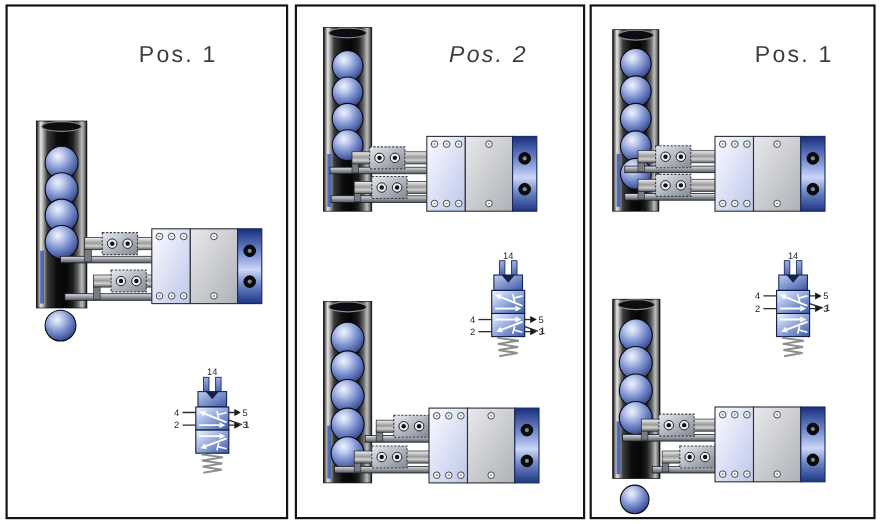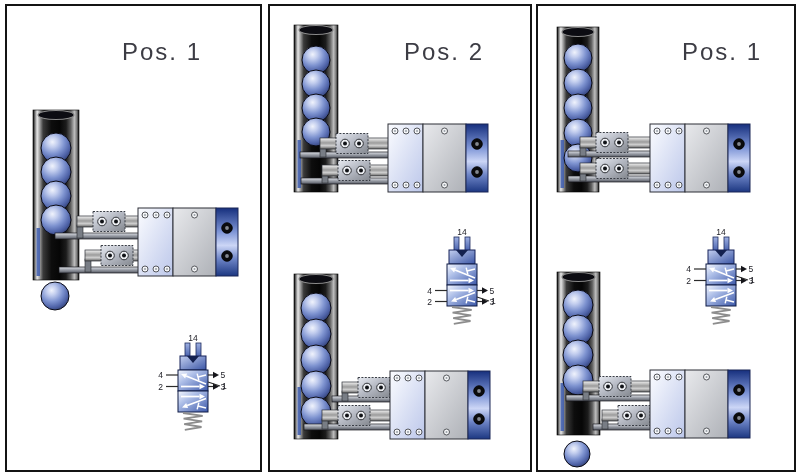--- a/index.html
+++ b/index.html
@@ -4,23 +4,23 @@
 <style>
   html,body{margin:0;padding:0;background:#fff;}
   .canvas{position:relative;width:800px;height:476px;background:#fff;overflow:hidden;
           font-family:"Liberation Sans",sans-serif;}
   .panel{position:absolute;top:4px;height:468px;border:2px solid #141414;background:#fff;box-sizing:border-box;}
   .panel.p0{left:5px;width:257px;}
   .panel.p1{left:268px;width:264px;}
   .panel.p2{left:536px;width:260px;}
   .panel svg{position:absolute;left:0;top:0;}
   .panel-title{position:absolute;top:32px;width:130px;text-align:center;
-               font-size:24px;letter-spacing:2px;color:#3c3c44;white-space:nowrap;}
+               font-size:21px;letter-spacing:2px;color:#3c3c44;white-space:nowrap;}
   .p0 .panel-title{left:90px;}
-  .p1 .panel-title{left:109px;}
+  .p1 .panel-title{left:109px;font-style:italic;}
   .p2 .panel-title{left:119px;}
   svg text{font-family:"Liberation Sans",sans-serif;}
   .defs-holder{position:absolute;width:0;height:0;}
 </style>
 </head>
 <body>
 
 <svg class="defs-holder" aria-hidden="true">
   <defs>
     <linearGradient id="tubeGrad" x1="0" y1="0" x2="1" y2="0">

